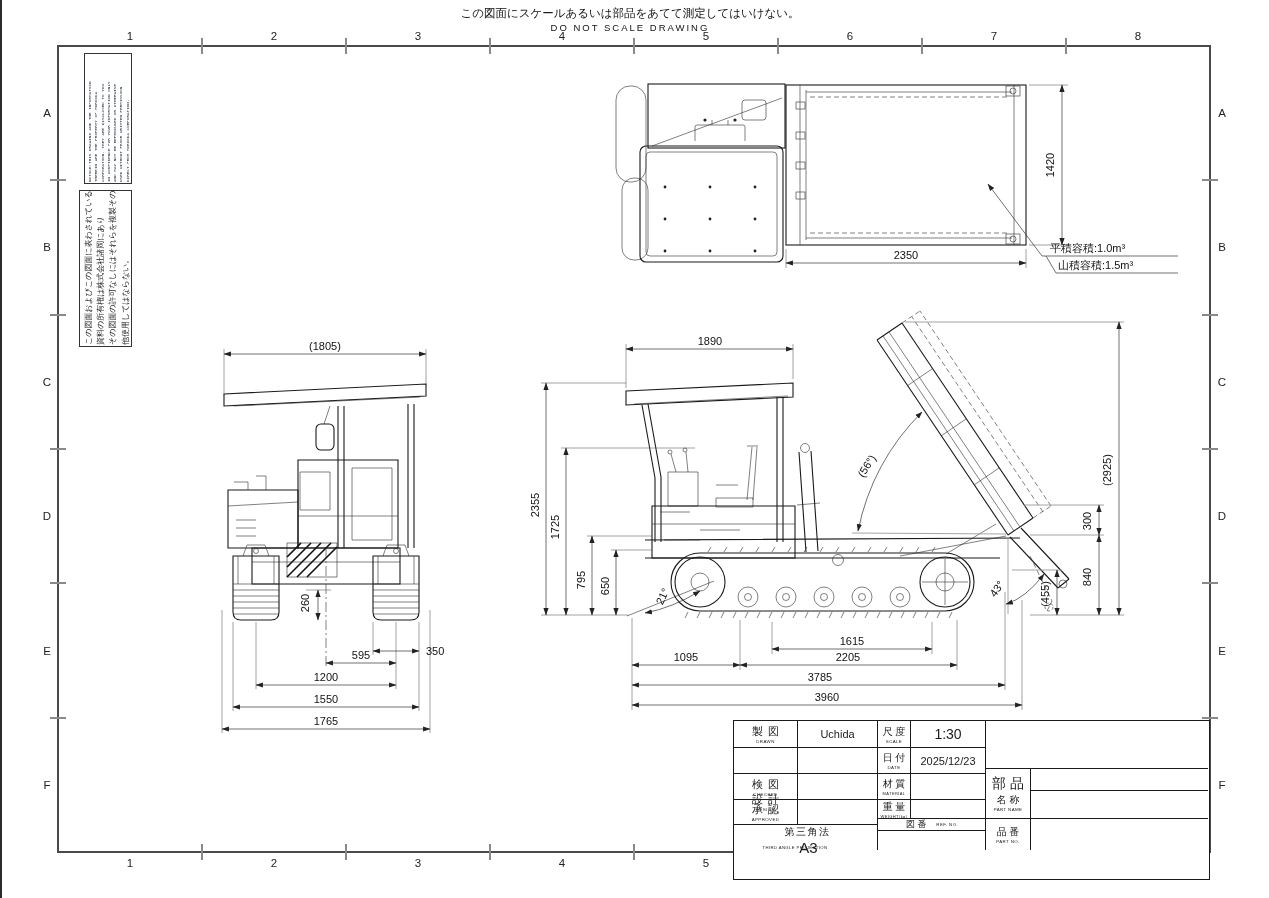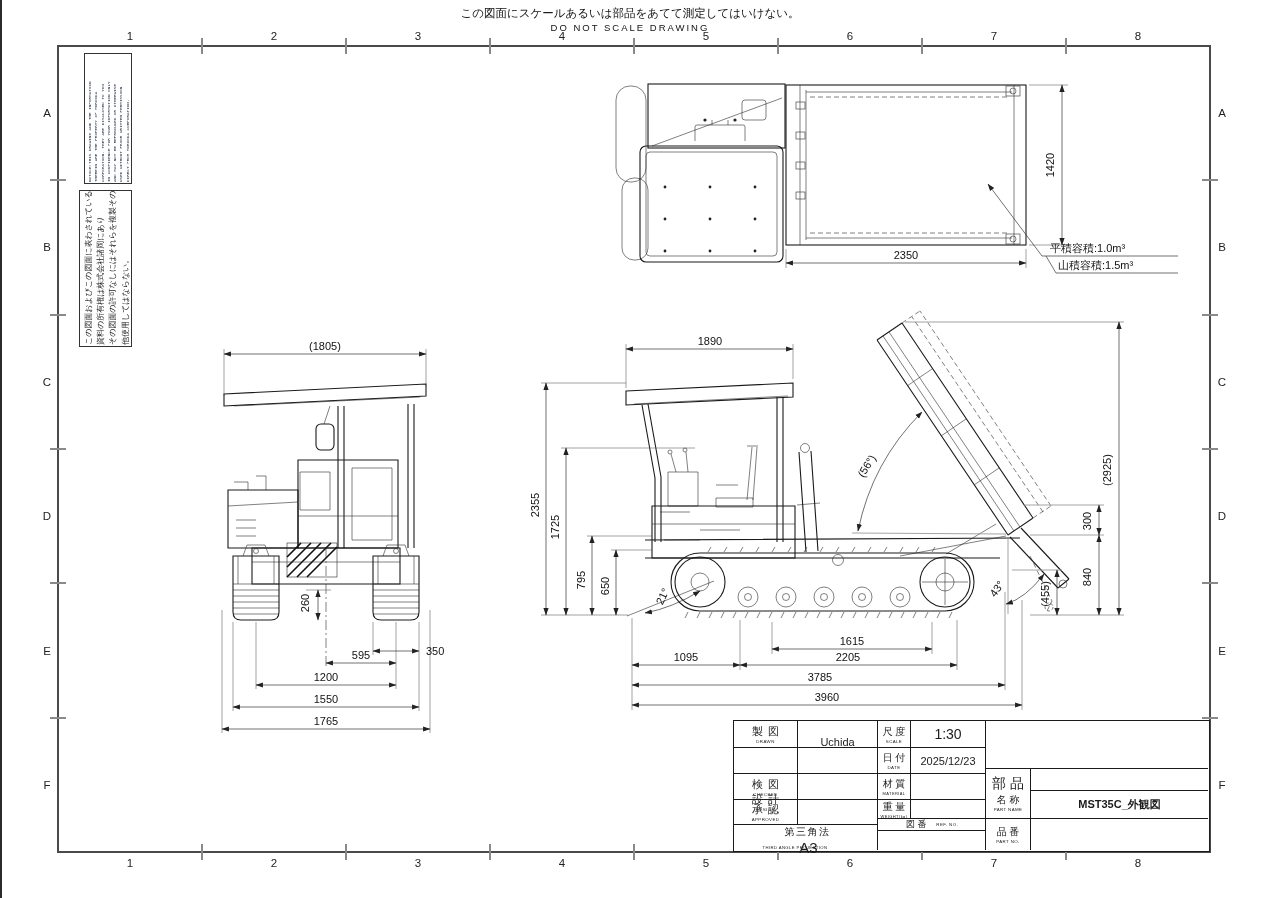--- a/index.html
+++ b/index.html
@@ -310,41 +310,41 @@
 </div>
 <div class="nbox" style="left:79px;top:190px;width:51px;height:155px;">
   <div class="rot njp" style="left:1px;top:154px;width:154px;height:50px;">
     <div>この図面およびこの図面に表わされている</div>
     <div>資料の所有権は株式会社諸岡にあり</div>
     <div>その図面の許可なしにはそれらを複製その</div>
     <div>他使用してはならない。</div>
   </div>
 </div>
 
-<div style="position:absolute;left:733px;top:720px;width:477px;height:132px;border:1.6px solid #1b1b1b;box-sizing:border-box;background:#fff;text-decoration:underline;">
+<div style="position:absolute;left:733px;top:720px;width:477px;height:160px;border:1.6px solid #1b1b1b;box-sizing:border-box;background:#fff;text-decoration:underline;">
 
   <div class="tb-line" style="left:63px;top:0;width:1px;height:103px;"></div>
   <div class="tb-line" style="left:143px;top:0;width:1px;height:129px;"></div>
   <div class="tb-line" style="left:176px;top:0;width:1px;height:97px;"></div>
   <div class="tb-line" style="left:251px;top:0;width:1px;height:129px;"></div>
   <div class="tb-line" style="left:296px;top:47px;width:1px;height:82px;"></div>
   <div class="tb-line" style="left:0;top:26px;width:252px;height:1px;"></div>
   <div class="tb-line" style="left:0;top:52px;width:252px;height:1px;"></div>
   <div class="tb-line" style="left:0;top:78px;width:252px;height:1px;"></div>
   <div class="tb-line" style="left:0;top:103px;width:144px;height:1px;"></div>
   <div class="tb-line" style="left:144px;top:97px;width:330px;height:1px;"></div>
   <div class="tb-line" style="left:144px;top:109px;width:108px;height:1px;"></div>
   <div class="tb-line" style="left:252px;top:47px;width:222px;height:1px;"></div>
   <div class="tb-line" style="left:297px;top:69px;width:177px;height:1px;"></div>
 
   <div class="cell col" style="left:0;top:0;width:63px;height:26px;">
     <span class="jp">製図</span>
     <span class="en">DRAWN</span>
   </div>
-  <div class="cell" style="left:64px;top:8px;width:79px;height:26px;">
+  <div class="cell" style="left:64px;top:0;width:79px;height:26px;">
     <span class="val">Uchida</span>
   </div>
   <div class="cell col" style="left:0;top:27px;width:63px;height:25px;margin-top:41px;">
     <span class="jp">設計</span>
     <span class="en">DESIGN</span>
   </div>
   <div class="cell" style="left:64px;top:27px;width:79px;height:25px;">
     <span class="val"></span>
   </div>
   <div class="cell col" style="left:0;top:53px;width:63px;height:25px;">
@@ -409,23 +409,20 @@
     <span style="font-size:15px;margin-left:6px;">A3</span>
   </div>
   <div style="position:absolute;left:6px;top:124px;width:110px;text-align:center;font-size:4.2px;letter-spacing:.4px;">THIRD ANGLE PROJECTION</div>
 
 
   <div class="cell col" style="left:252px;top:48px;width:44px;height:49px;">
     <span style="font-size:14px;">部 品</span>
     <span style="font-size:10px;">名 称</span>
     <span class="en">PART NAME</span>
   </div>
-  <div class="cell" style="left:297px;top:70px;width:177px;height:27px;">
-    <span class="pn">MST35C_外観図</span>
-  </div>
 
   <div class="cell col" style="left:252px;top:98px;width:44px;height:31px;">
     <span class="jp sm">品番</span>
     <span class="en">PART NO.</span>
   </div>
   <div class="cell" style="left:297px;top:98px;width:177px;height:31px;">
     <span class="val"></span>
   </div>
 </div>
 

